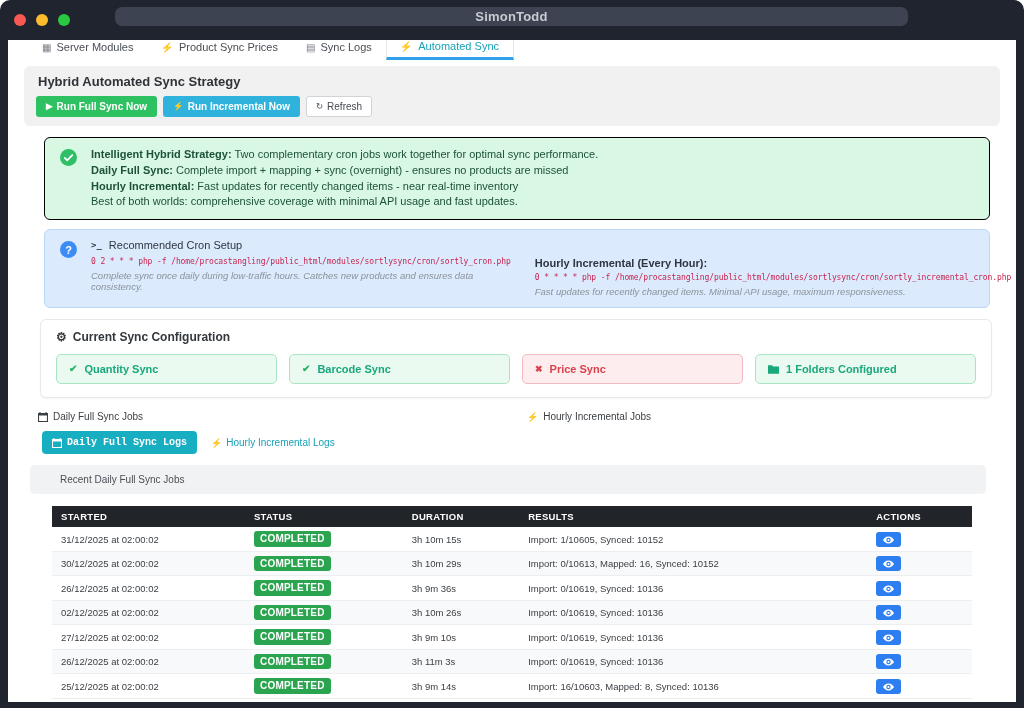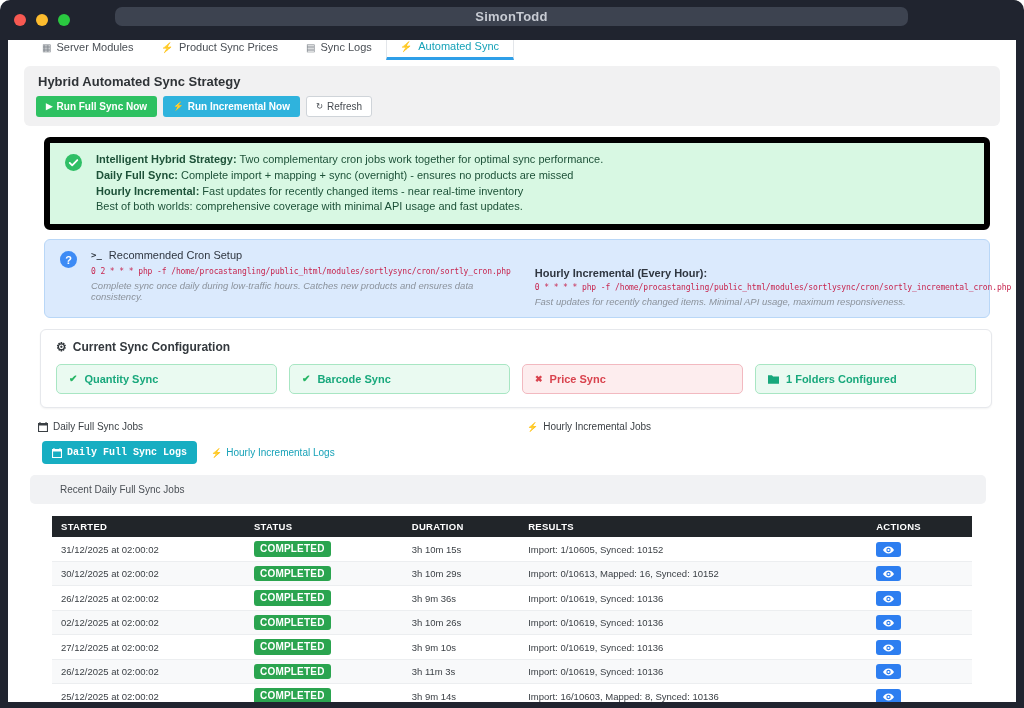--- a/index.html
+++ b/index.html
@@ -23,21 +23,21 @@
   .header-band{margin:6px 16px 0;background:#f1f1f2;border-radius:6px;padding:8px 12px 9px;}
   .page-title{font-size:13px;font-weight:700;color:#2f3337;margin:0 0 7px 2px;}
   .btn-row{display:flex;gap:6px;align-items:center;}
   .btn{display:inline-flex;align-items:center;gap:4px;font-size:10px;font-weight:700;padding:4px 9px;border-radius:3px;
     border:1px solid transparent;font-family:inherit;cursor:pointer;line-height:1.1;}
   .btn-green{background:#2ec162;color:#fff;}
   .btn-cyan{background:#2fb3dd;color:#fff;}
   .btn-light{background:#fff;border-color:#cfd4d9;color:#454a50;font-weight:400;}
   .bic{font-size:8.5px;}
 
-  .alert-green{position:relative;margin:11px 26px 0 36px;background:#d8f8e3;border:6px solid #000000;border-radius:6px;
+  .alert-green{position:relative;margin:11px 26px 0 36px;background:#d8f8e3;border:1px solid #000000;border-radius:6px;
     padding:9px 14px 9px 46px;}
   .ok-ic{position:absolute;left:15px;top:11px;width:17px;height:17px;display:block;}
   .aline{font-size:11px;color:#1d5138;line-height:1.44;}
   .aline b{font-weight:700;}
 
   .cron-box{position:relative;margin:9px 26px 0 36px;background:#dbeafd;border:1px solid #b9d7f7;border-radius:6px;
     padding:9px 14px 10px 46px;}
   .q-ic{position:absolute;left:15px;top:11px;width:17px;height:17px;border-radius:50%;background:#3d8bf5;color:#fff;
     font-size:11px;font-weight:700;display:flex;align-items:center;justify-content:center;}
   .cron-title{font-size:11px;color:#2f3640;display:flex;gap:7px;align-items:center;}

